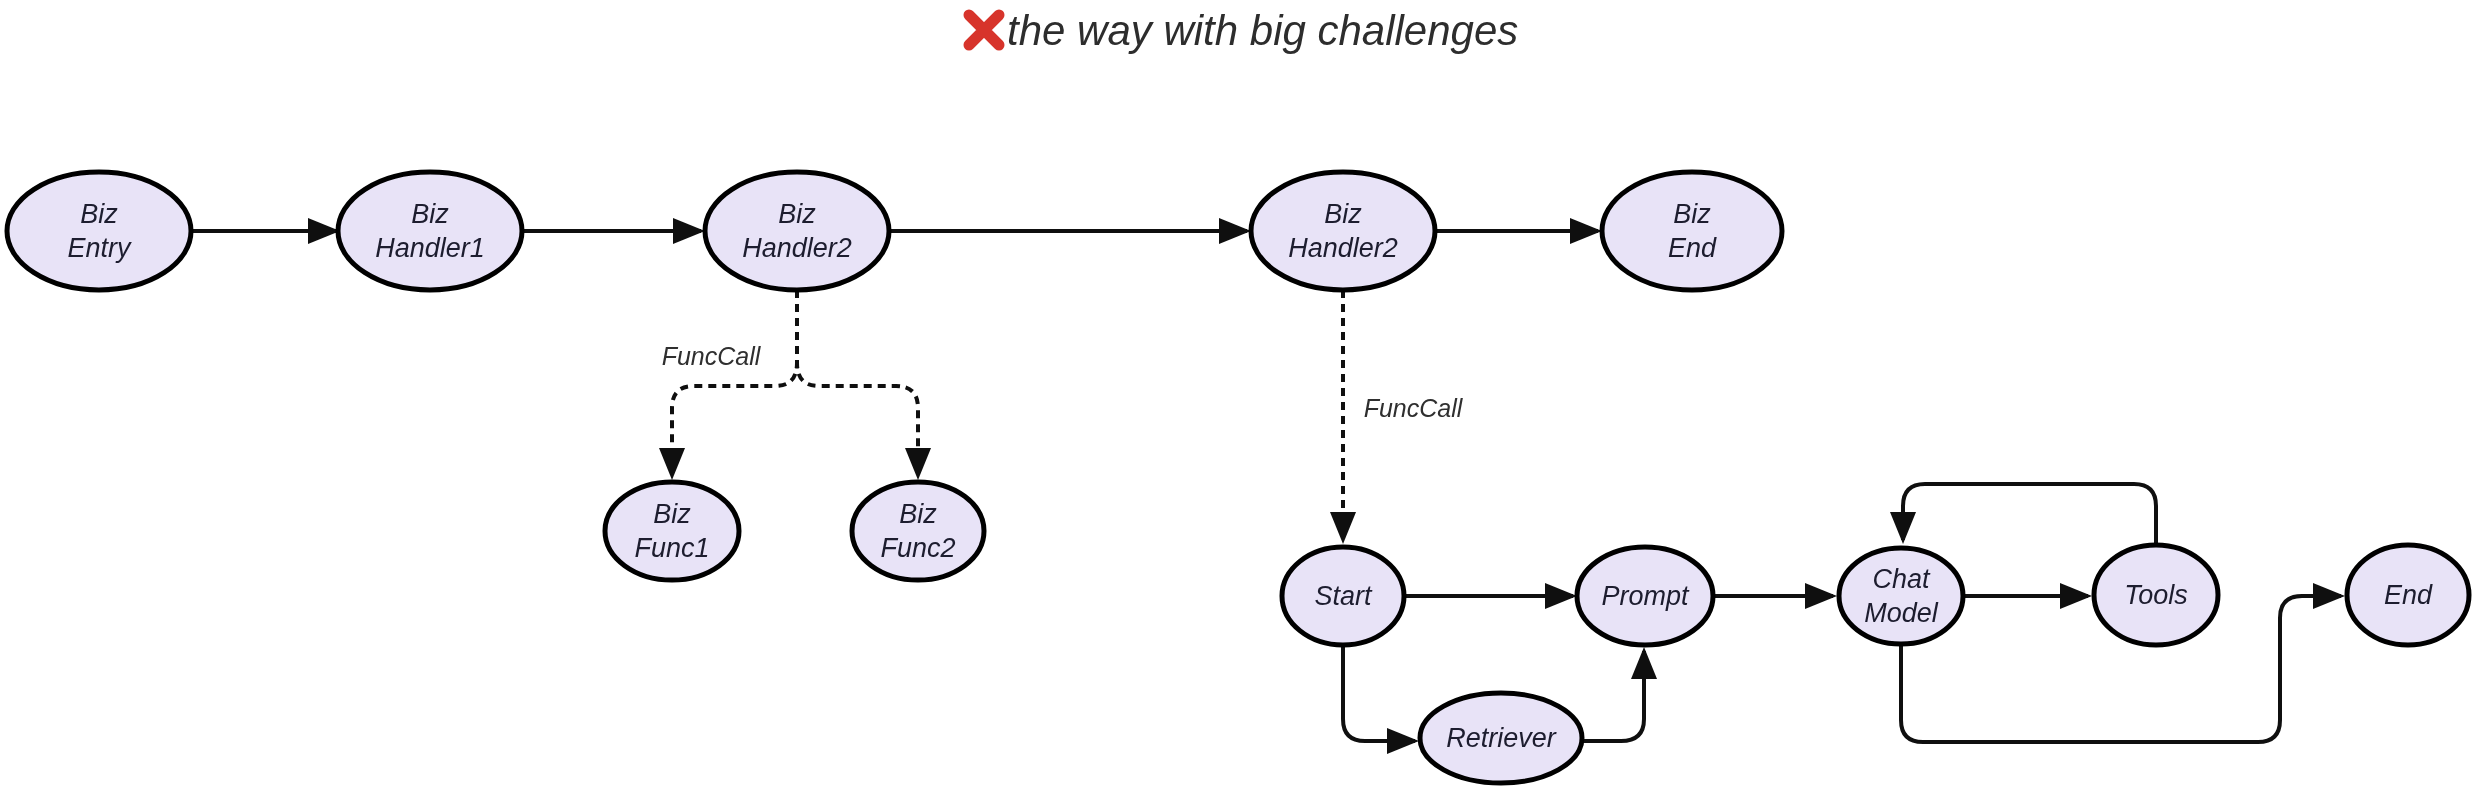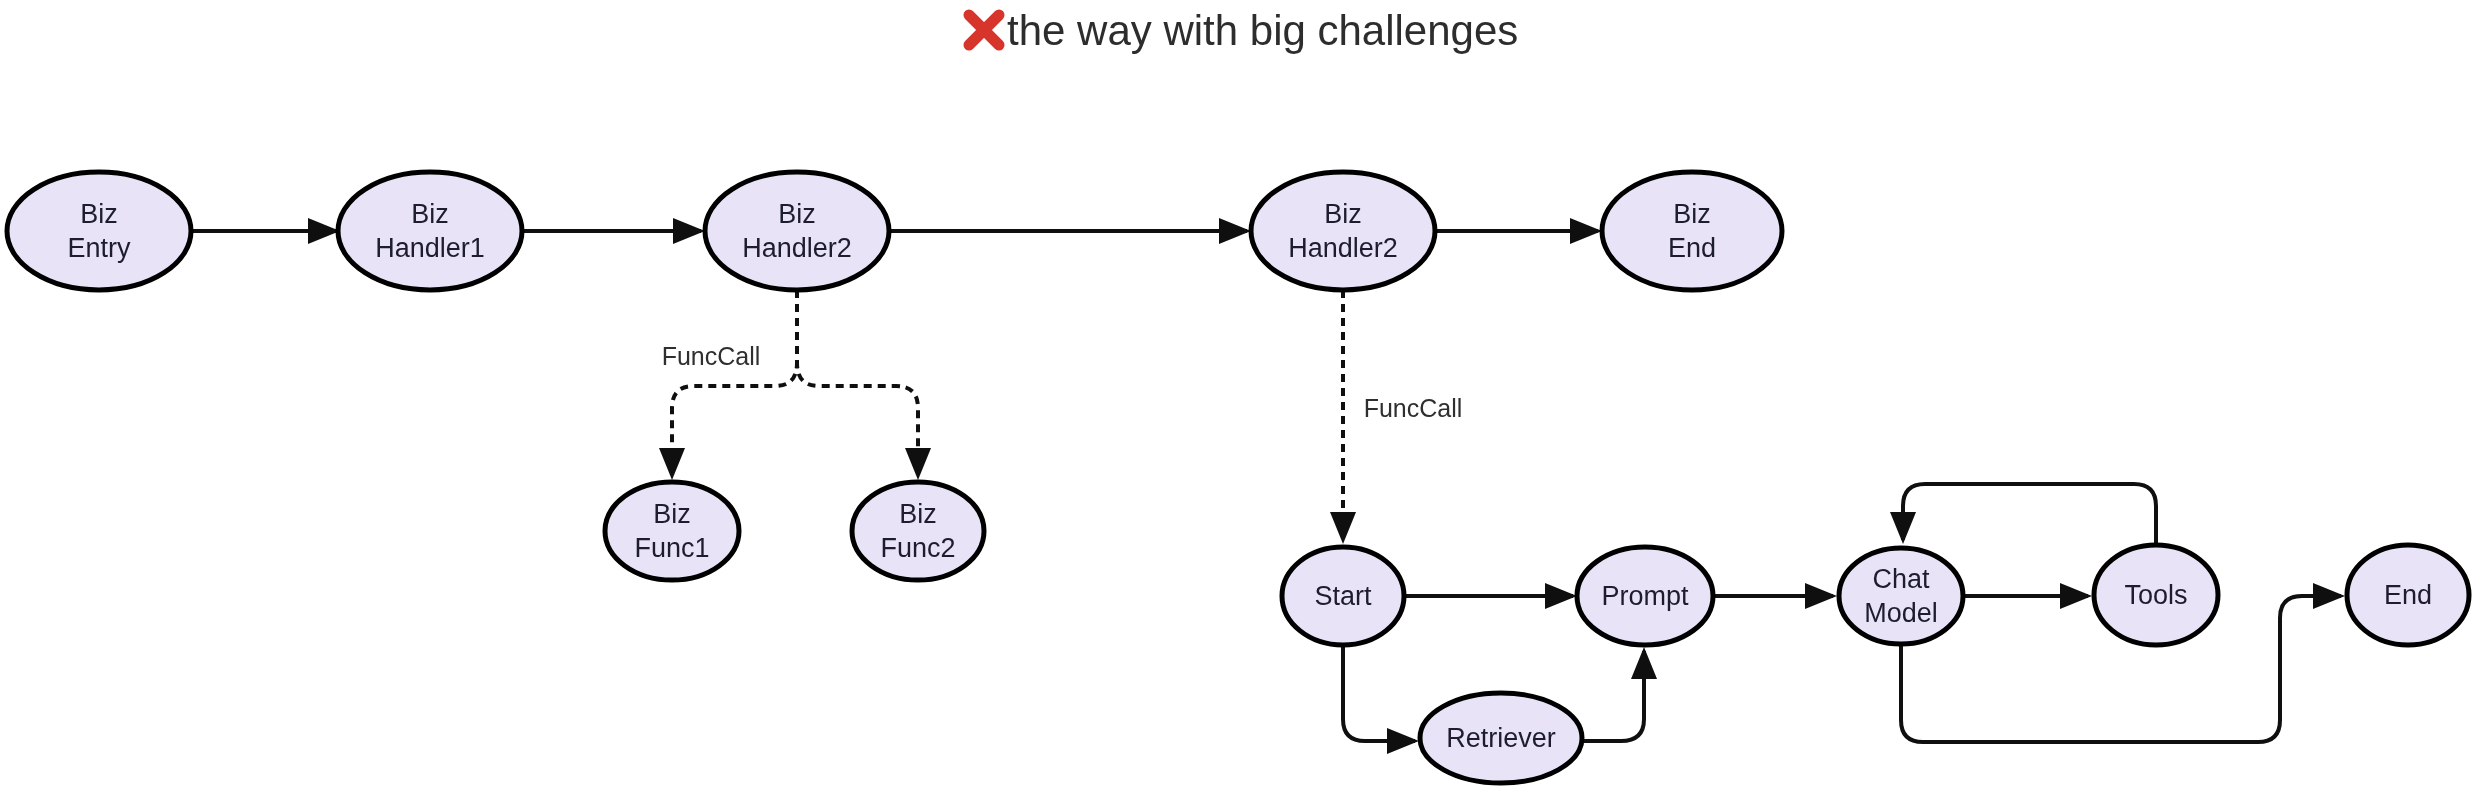--- a/index.html
+++ b/index.html
@@ -7,20 +7,21 @@
     padding: 0;
     background: #ffffff;
     width: 2472px;
     height: 800px;
     overflow: hidden;
     font-family: "Liberation Sans", "DejaVu Sans", sans-serif;
   }
   #diagram-wrap {
     width: 2472px;
     height: 632px;
+    font-style: italic;
   }
   svg { display: block; }
   .edge {
     fill: none;
     stroke: #0f0f0f;
     stroke-width: 4;
   }
   .edge.dashed {
     stroke-dasharray: 8 6;
   }

